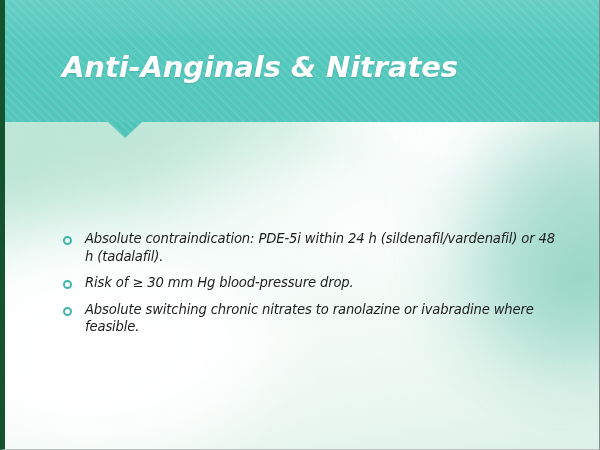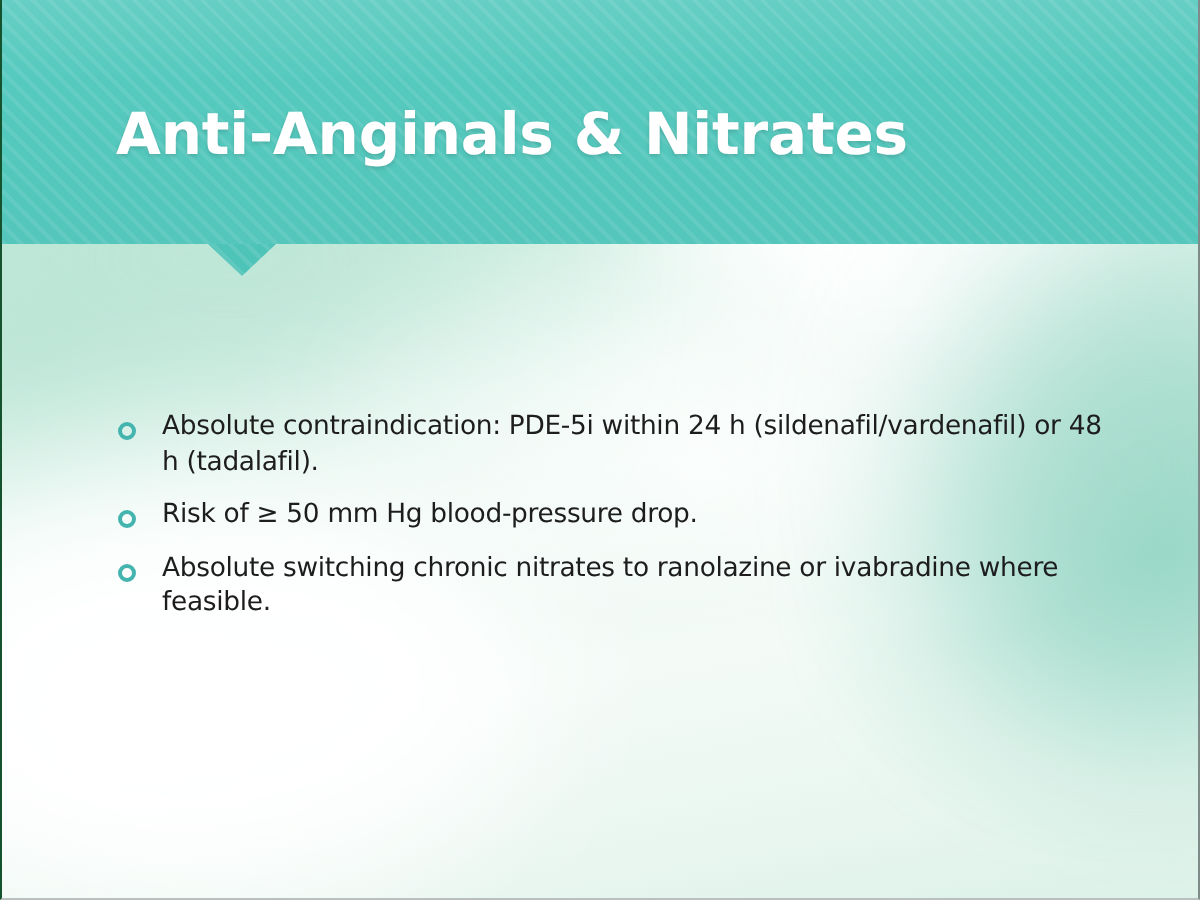--- a/index.html
+++ b/index.html
@@ -13,24 +13,25 @@
     font-family: "Liberation Sans", sans-serif;
     background: #ffffff;
   }
 
   .slide {
     position: relative;
     width: 600px;
     height: 450px;
     overflow: hidden;
     box-sizing: border-box;
-    border-left: 1px solid #14532d;
+    border-left: 5px solid #14532d;
     border-bottom: 1px solid #b9c0be;
     border-right: 1px solid #7e8b88;
     background: #eef9f4;
+    font-style: italic;
   }
 
   
   .bg-base {
     position: absolute;
     inset: 0;
     background:
       radial-gradient(circle at 76% 33%, rgba(255,255,255,0.96) 0%, rgba(255,255,255,0.55) 13%, rgba(255,255,255,0) 32%),
       radial-gradient(ellipse 200px 120px at 58% 52%, rgba(255,255,255,0.55) 0%, rgba(255,255,255,0) 70%),
       radial-gradient(ellipse 260px 150px at 12% 82%, rgba(255,255,255,0.92) 0%, rgba(255,255,255,0.3) 55%, rgba(255,255,255,0) 85%),
@@ -141,21 +142,21 @@
     letter-spacing: -0.1px;
     color: #ffffff;
     text-shadow: 0 1px 2px rgba(0,0,0,0.14);
     white-space: nowrap;
   }
 
   
   .body {
     position: absolute;
     left: 58px;
-    top: 205px;
+    top: 230px;
     width: 500px;
   }
   .bullet-row {
     display: flex;
     align-items: flex-start;
     margin-bottom: 9px;
   }
   .bullet-marker {
     flex: 0 0 auto;
     width: 9px;
@@ -198,21 +199,21 @@
 
   <div class="body">
 
     <div class="bullet-row">
       <span class="bullet-marker"></span>
       <span class="bullet-text">Absolute contraindication: PDE-5i within 24 h (sildenafil/vardenafil) or 48 h (tadalafil).</span>
     </div>
 
     <div class="bullet-row">
       <span class="bullet-marker"></span>
-      <span class="bullet-text">Risk of ≥ 50 mm Hg blood-pressure drop.</span>
+      <span class="bullet-text">Risk of ≥ 30 mm Hg blood-pressure drop.</span>
     </div>
 
     <div class="bullet-row">
       <span class="bullet-marker"></span>
       <span class="bullet-text">Absolute switching chronic nitrates to ranolazine or ivabradine where feasible.</span>
     </div>
 
   </div>
 </div>
 

